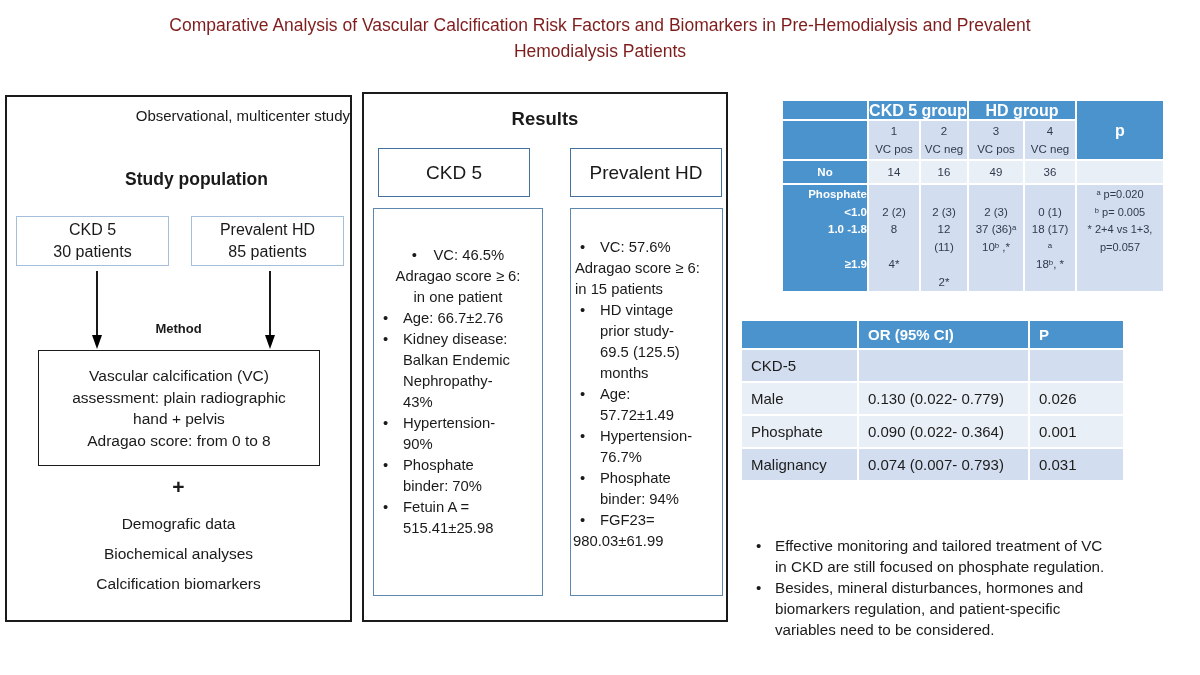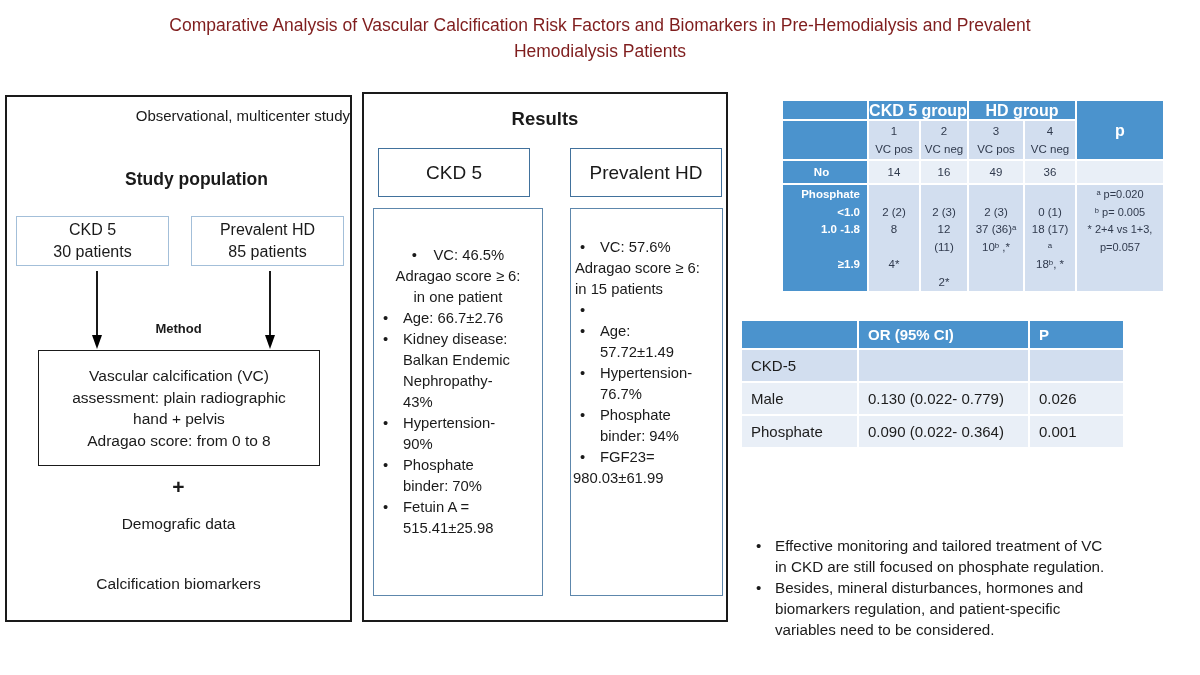--- a/index.html
+++ b/index.html
@@ -45,21 +45,21 @@
 
   table { border-collapse:separate; border-spacing:2px; }
   .t1 { left:781px; top:99px; font-size:11.5px; line-height:17px; color:#303a4d; }
   .t2 { left:740px; top:319px; font-size:15px; color:#1c1c1c; }
   td { vertical-align:middle; }
   .blue { background:#4b93cd; color:#ffffff; font-weight:bold; }
   .b1 { background:#d2deef; }
   .b2 { background:#e9eff7; }
   .t1 .ghdr { text-align:center; height:18px; font-size:16px; }
   .t1 .sub td { height:38px; text-align:center; line-height:18px; }
-  .t1 .lblcell { text-align:right; padding-right:7px; }
+  .t1 .lblcell { text-align:right; }
   .t1 .norow td { height:22px; text-align:center; }
   .t1 .phrow td { height:94px; vertical-align:top; padding-top:1px; text-align:center; line-height:17.5px; }
   .t1 .phrow .lblcell { text-align:right; }
   .t1 .note { font-size:11px; }
   .t2 .hdr td { height:27px; padding-left:9px; font-size:15px; }
   .t2 td { height:31px; padding-left:9px; text-align:left; }
 
   .conclusions { left:742px; top:535px; width:456px; font-size:15.2px; line-height:21px; }
   .ci { display:flex; }
   .ci .blt { flex:0 0 33px; padding-left:14px; }
@@ -90,20 +90,21 @@
       <polygon points="8,78 3,64 13,64" fill="#000"></polygon>
     </svg>
 
     <div class="abs method-heading">Method</div>
     <div class="abs method-box pre">Vascular calcification (VC)
 assessment: plain radiographic
 hand + pelvis
 Adragao score:  from 0 to 8</div>
     <div class="abs plus-sign">+</div>
     <div class="abs extra extra-0">Demografic data</div>
+    <div class="abs extra extra-1">Biochemical analyses</div>
     <div class="abs extra extra-2">Calcification biomarkers</div>
   </section>
 
   <section class="abs panel mid-panel">
     <div class="abs results-heading">Results</div>
 
     <div class="abs res-header-box rh-ckd">CKD 5</div>
     <div class="abs res-header-box rh-phd">Prevalent HD</div>
 
     <div class="abs content-box cb-ckd">
@@ -140,20 +141,24 @@
 
     <div class="abs content-box cb-phd">
       <div class="bi">
           <span class="blt">•</span>
           <div class="btxt pre">VC: 57.6%</div>
         </div>
       <div class="flushline pre">Adragao score ≥ 6:
 in 15 patients</div>
       <div class="bi">
           <span class="blt">•</span>
+          <div class="btxt pre">HD vintage
+prior study-
+69.5 (125.5)
+months</div>
         </div>
       <div class="bi">
           <span class="blt">•</span>
           <div class="btxt pre">Age:
 57.72±1.49</div>
         </div>
       <div class="bi">
           <span class="blt">•</span>
           <div class="btxt pre">Hypertension-
 76.7%</div>
@@ -260,20 +265,25 @@
     <tr>
       <td class="b2">Male</td>
       <td class="b2">0.130 (0.022- 0.779)</td>
       <td class="b2">0.026</td>
     </tr>
     <tr>
       <td class="b2">Phosphate</td>
       <td class="b2">0.090 (0.022- 0.364)</td>
       <td class="b2">0.001</td>
     </tr>
+    <tr>
+      <td class="b1">Malignancy</td>
+      <td class="b1">0.074 (0.007- 0.793)</td>
+      <td class="b1">0.031</td>
+    </tr>
   </tbody>
     </table>
 
   <div class="abs conclusions">
     <div class="ci">
       <span class="blt">•</span>
       <div class="btxt pre">Effective monitoring and tailored treatment of VC
 in CKD are still focused on phosphate regulation.</div>
     </div>
     <div class="ci">

